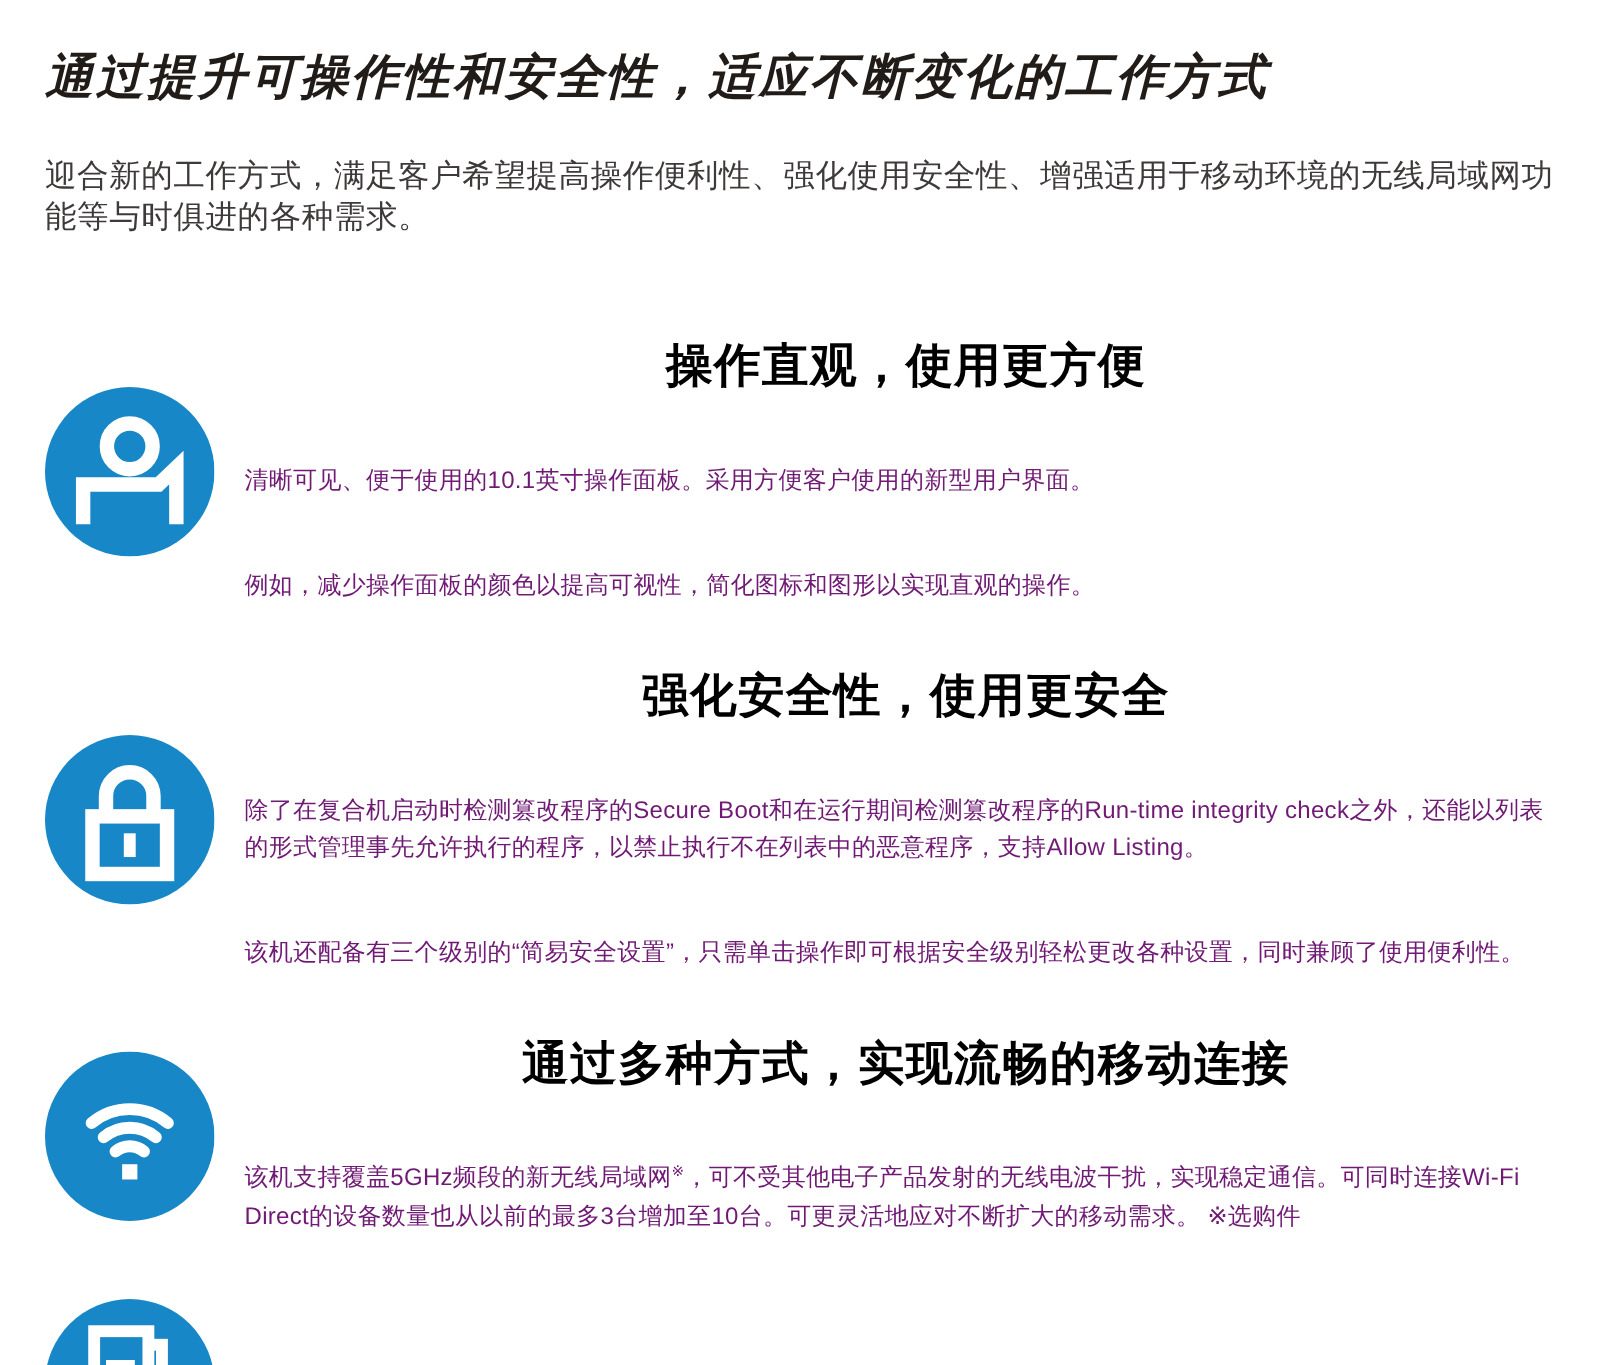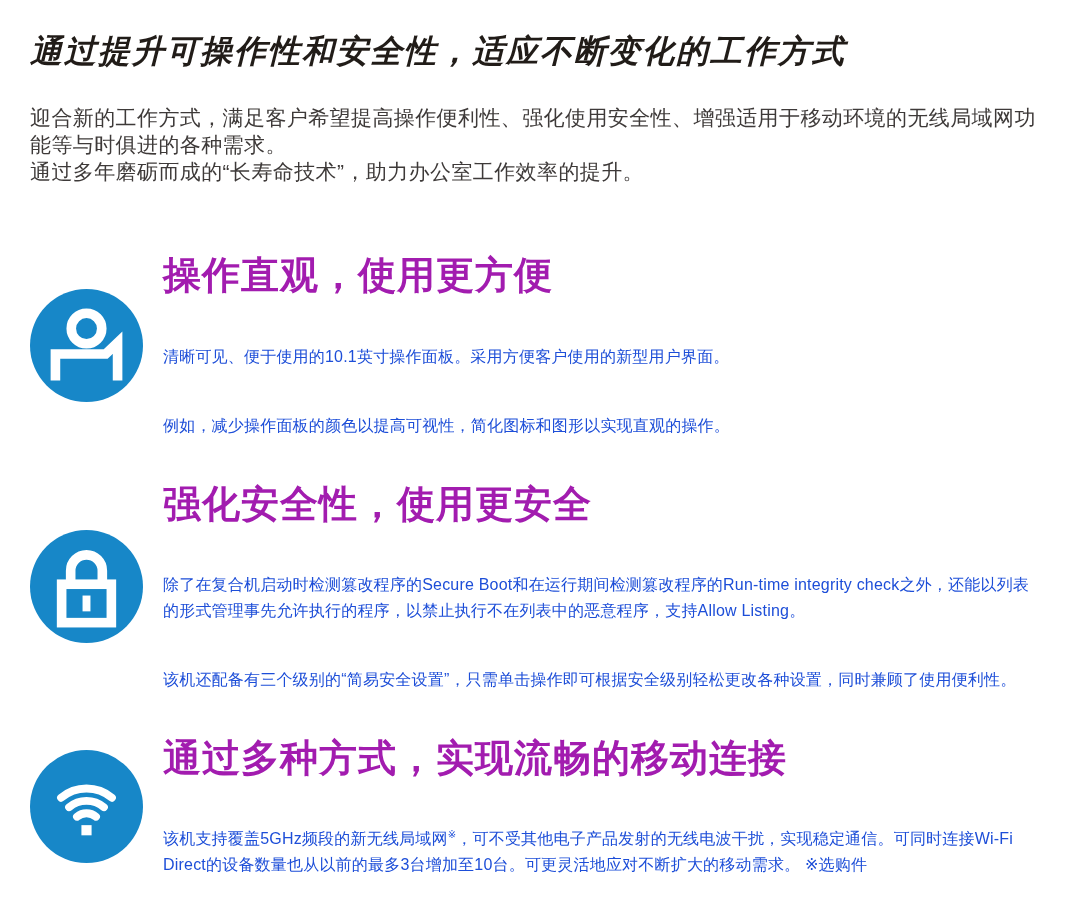--- a/index.html
+++ b/index.html
@@ -44,52 +44,52 @@
     flex: none;
     width: 113px;
     height: 113px;
     margin-right: 20px;
   }
   .icon-wrap svg { display: block; width: 113px; height: 113px; }
 
   .section-content { width: 884px; }
 
   .section-heading {
-    font-size: 38px;
+    font-size: 31px;
     font-weight: 700;
     letter-spacing: 1px;
-    color: #a21caf;
+    color: #000000;
     line-height: 1.25;
     margin-bottom: 9px;
+    text-align: center;
   }
 
   .section-content p {
     font-size: 16px;
     line-height: 25.5px;
-    color: #1d4ed8;
+    color: #701a75;
     letter-spacing: 0.2px;
     margin-top: 44px;
   }
 
   .sup-mark {
     font-size: 10px;
     vertical-align: super;
     line-height: 0;
   }
 </style>
 </head>
 <body>
 
 <div class="page">
 
   <h1 class="page-title">通过提升可操作性和安全性，适应不断变化的工作方式</h1>
 
   <div class="intro">
     <p>迎合新的工作方式，满足客户希望提高操作便利性、强化使用安全性、增强适用于移动环境的无线局域网功能等与时俱进的各种需求。</p>
-    <p>通过多年磨砺而成的“长寿命技术”，助力办公室工作效率的提升。</p>
   </div>
 
   <div class="sections">
 
     <div class="section">
       <div class="icon-wrap">
         <svg viewBox="0 0 100 100">
           <circle cx="50" cy="50" r="50" fill="#1787c8"></circle>
           <circle cx="50" cy="35" r="13.5" fill="none" stroke="#ffffff" stroke-width="8.5"></circle>
           <path d="M 22.5 81 L 22.5 57.5 L 67 57.5 L 77.5 47.5 L 77.5 81" fill="none" stroke="#ffffff" stroke-width="8.5" stroke-linejoin="miter"></path>

